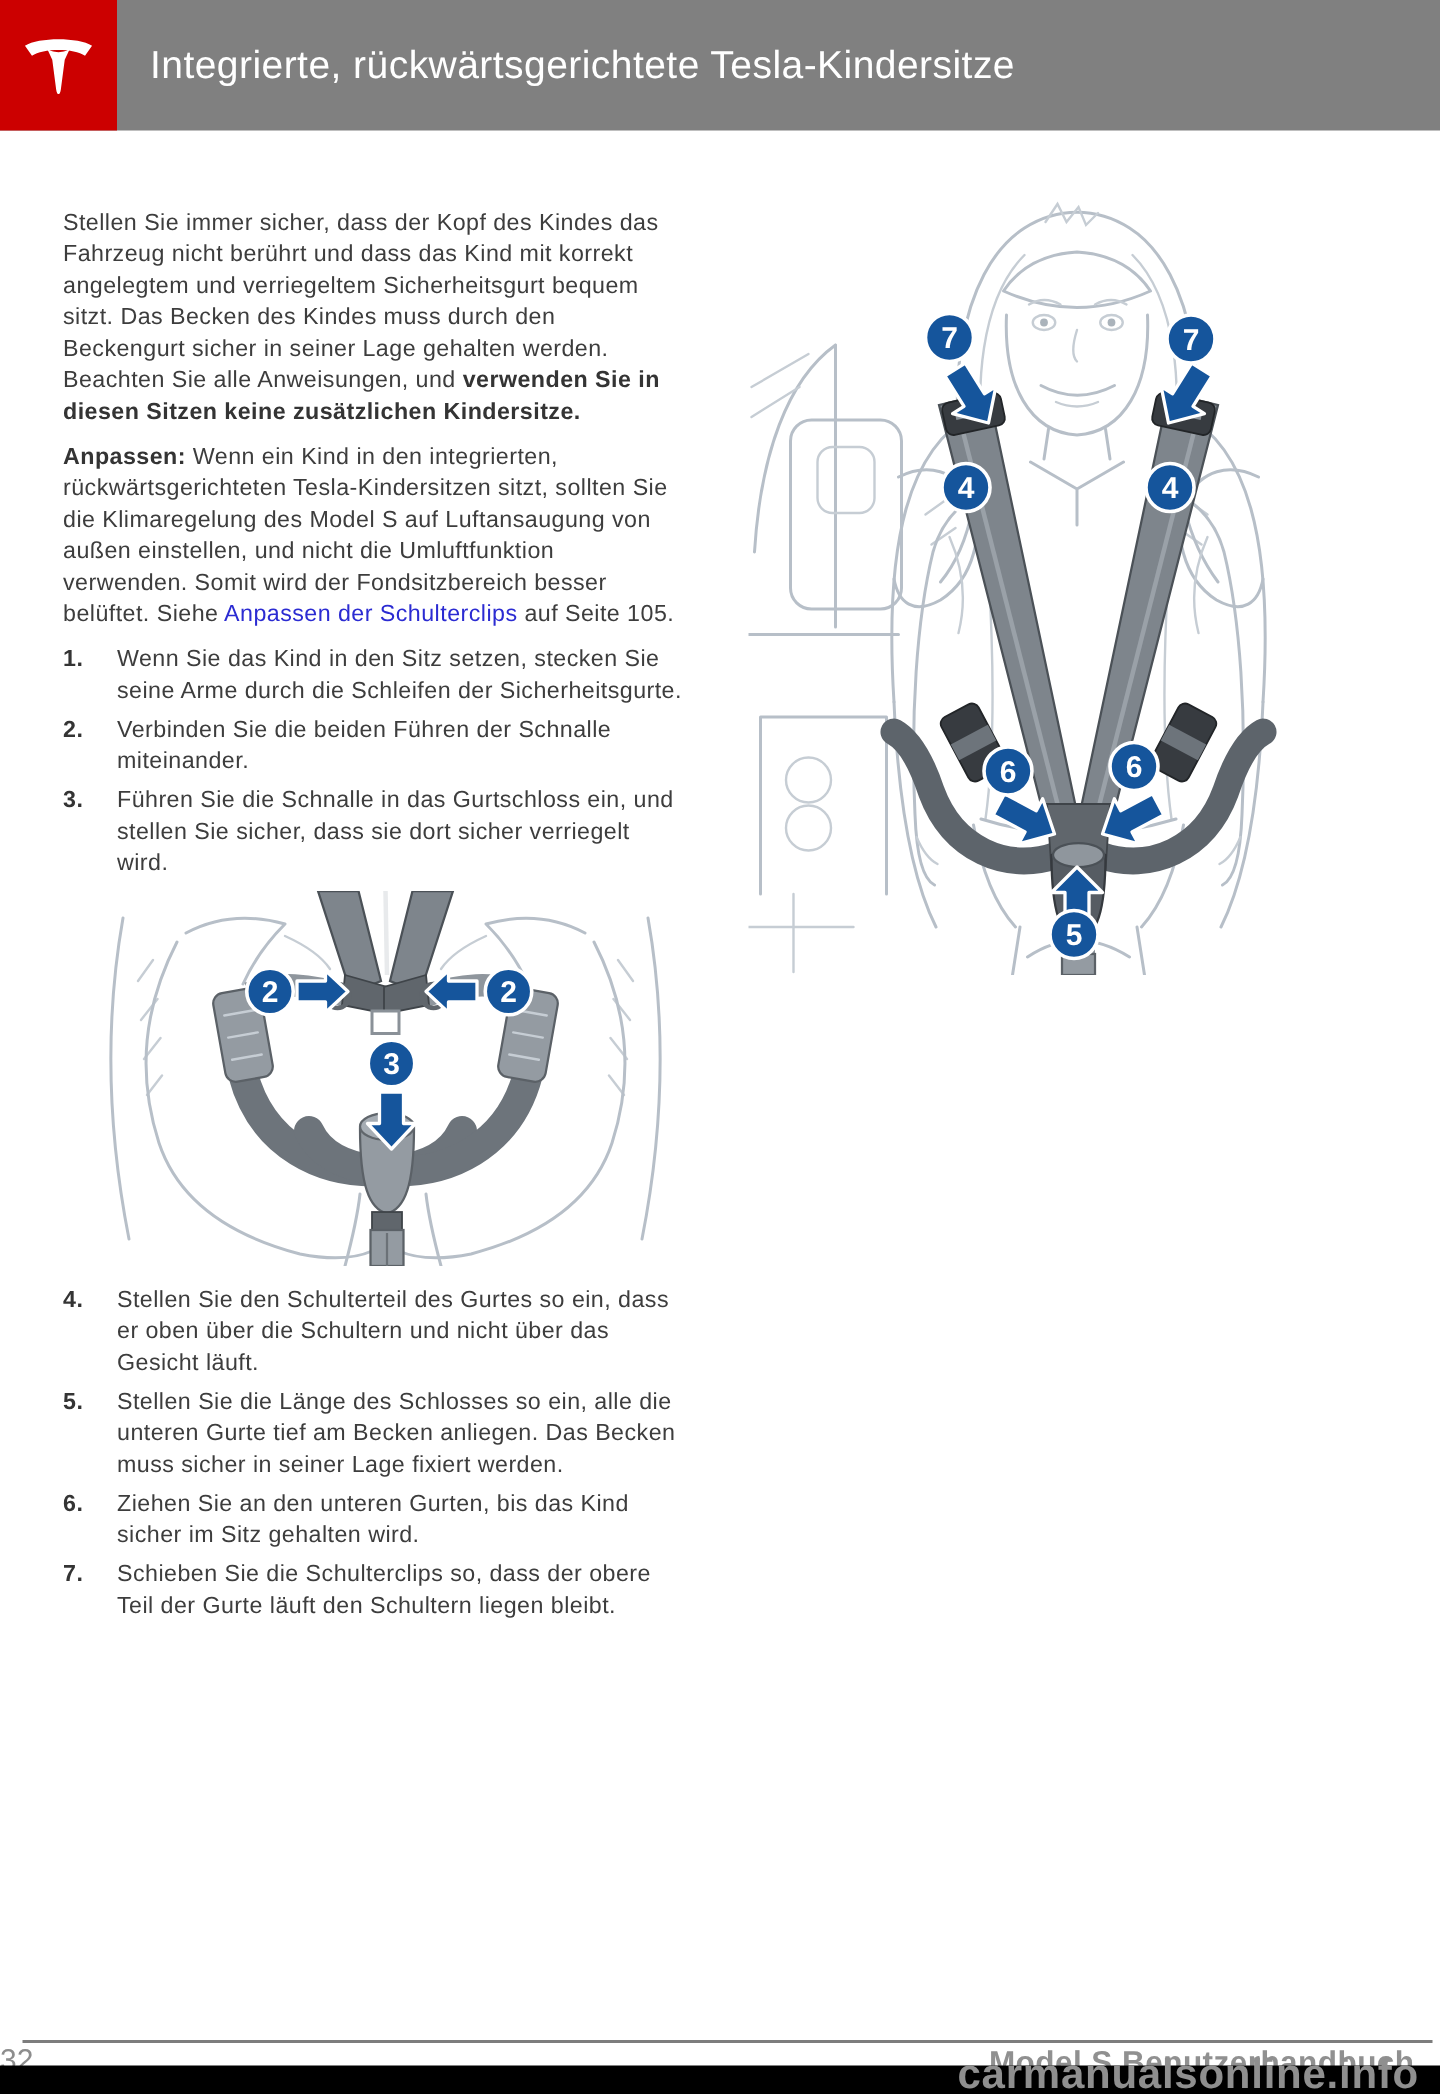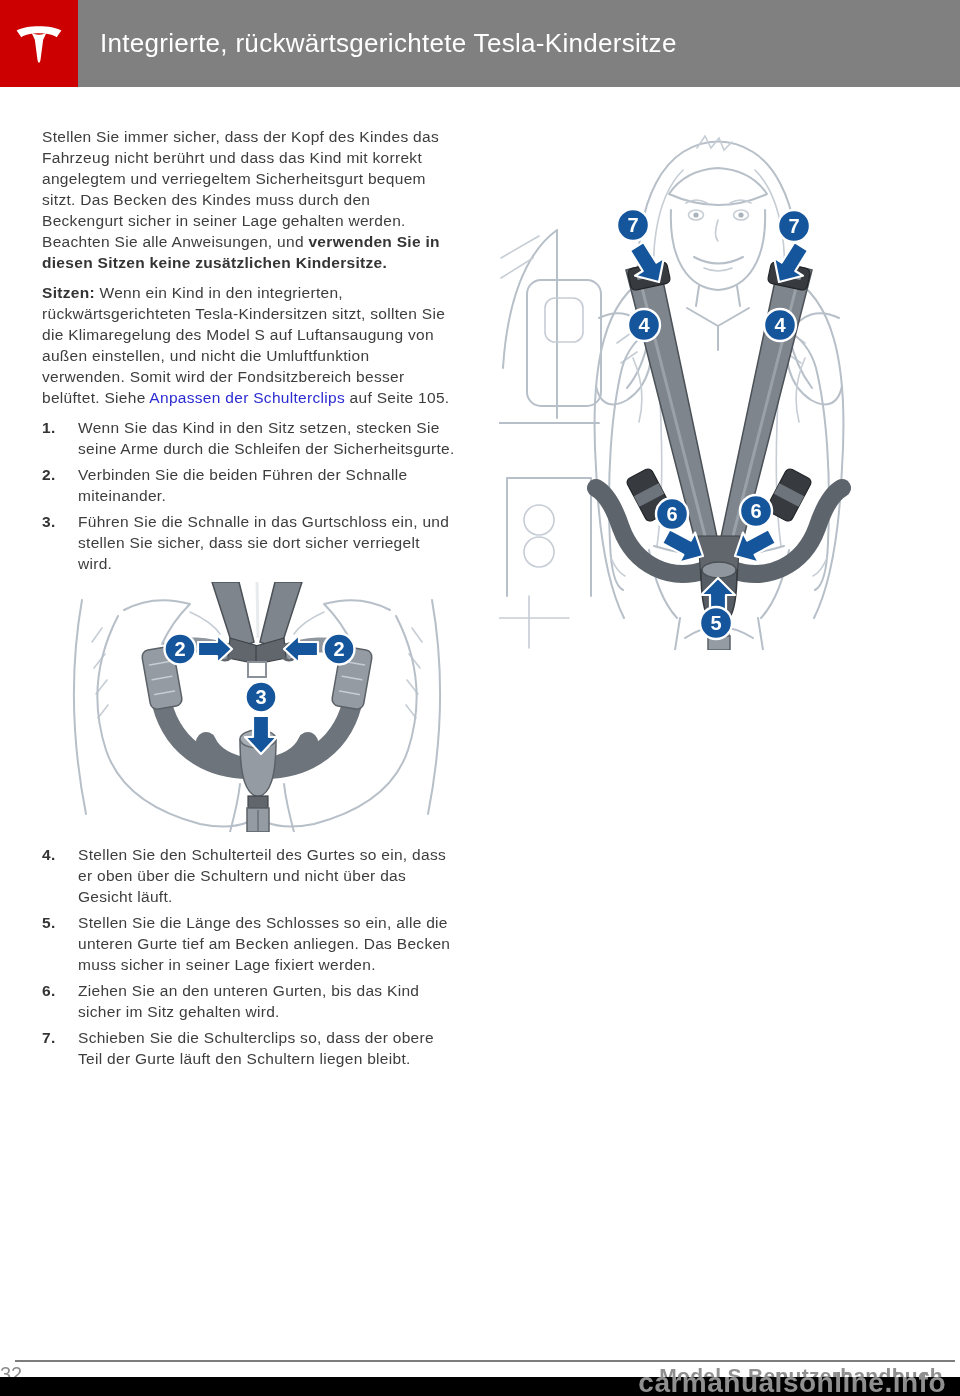--- a/index.html
+++ b/index.html
@@ -10,21 +10,21 @@
     color:#3d3d3d; overflow:hidden;
   }
   
   .header { position:absolute; top:0; left:0; width:960px; height:87px; background:#808080; }
   .logo-box { position:absolute; top:0; left:0; width:78px; height:87px; background:#cc0000;
               display:flex; align-items:center; justify-content:center; }
   .logo-box svg { width:52px; height:60px; }
   .page-title { position:absolute; left:100px; top:0; height:87px; line-height:87px;
     font-size:26px; font-weight:400; letter-spacing:.3px; color:#ffffff; white-space:nowrap; }
   
-  .col-left  { position:absolute; left:42px;  top:126px; width:414px; }
+  .col-left  { position:absolute; left:42px;  top:138px; width:414px; }
   .col-right { position:absolute; left:481px; top:118px; width:462px; }
   .para { font-size:15.5px; line-height:21px; letter-spacing:.3px; margin-bottom:9px; }
   .para strong, .steps .num { font-weight:bold; color:#343434; }
   .link { color:#2b2bd2; text-decoration:none; cursor:pointer; }
   .steps { list-style:none; margin-bottom:2px; }
   .steps li { display:flex; font-size:15.5px; line-height:21px; letter-spacing:.3px; margin-bottom:5px; }
   .steps .num { flex:none; width:36px; }
   .fig { display:block; }
   .fig-buckle { margin:8px 0 12px 20px; }
   .fig-seat   { margin-left:18px; }
@@ -59,21 +59,21 @@
         <path fill="#ffffff" d="M7,24 C25,13 75,13 93,24 L84,37 C70,27 30,27 16,37 Z"></path>
         <path fill="#ffffff" d="M35,27 C40,34 60,34 65,27 L58,42 L53,80 C52,88 48,88 47,80 L42,42 Z"></path>
       </svg>
     </div>
     <div class="page-title">Integrierte, rückwärtsgerichtete Tesla-Kindersitze</div>
   </div>
 
   <div class="col-left">
     <p class="para"><span>Stellen Sie immer sicher, dass der Kopf des Kindes das Fahrzeug nicht berührt und dass das Kind mit korrekt angelegtem und verriegeltem Sicherheitsgurt bequem sitzt. Das Becken des Kindes muss durch den Beckengurt sicher in seiner Lage gehalten werden. Beachten Sie alle Anweisungen, und </span><strong>verwenden Sie in diesen Sitzen keine zusätzlichen Kindersitze.</strong></p>
 
-    <p class="para"><strong>Sitzen:</strong><span> Wenn ein Kind in den integrierten, rückwärtsgerichteten Tesla-Kindersitzen sitzt, sollten Sie die Klimaregelung des Model S auf Luftansaugung von außen einstellen, und nicht die Umluftfunktion verwenden. Somit wird der Fondsitzbereich besser belüftet. Siehe </span><a class="link">Anpassen der Schulterclips</a><span> auf Seite 105.</span></p>
+    <p class="para"><strong>Anpassen:</strong><span> Wenn ein Kind in den integrierten, rückwärtsgerichteten Tesla-Kindersitzen sitzt, sollten Sie die Klimaregelung des Model S auf Luftansaugung von außen einstellen, und nicht die Umluftfunktion verwenden. Somit wird der Fondsitzbereich besser belüftet. Siehe </span><a class="link">Anpassen der Schulterclips</a><span> auf Seite 105.</span></p>
 
     <ol class="steps">
       <li>
           <span class="num">1.</span>
           <span>Wenn Sie das Kind in den Sitz setzen, stecken Sie seine Arme durch die Schleifen der Sicherheitsgurte.</span>
         </li>
       <li>
           <span class="num">2.</span>
           <span>Verbinden Sie die beiden Führen der Schnalle miteinander.</span>
         </li>

